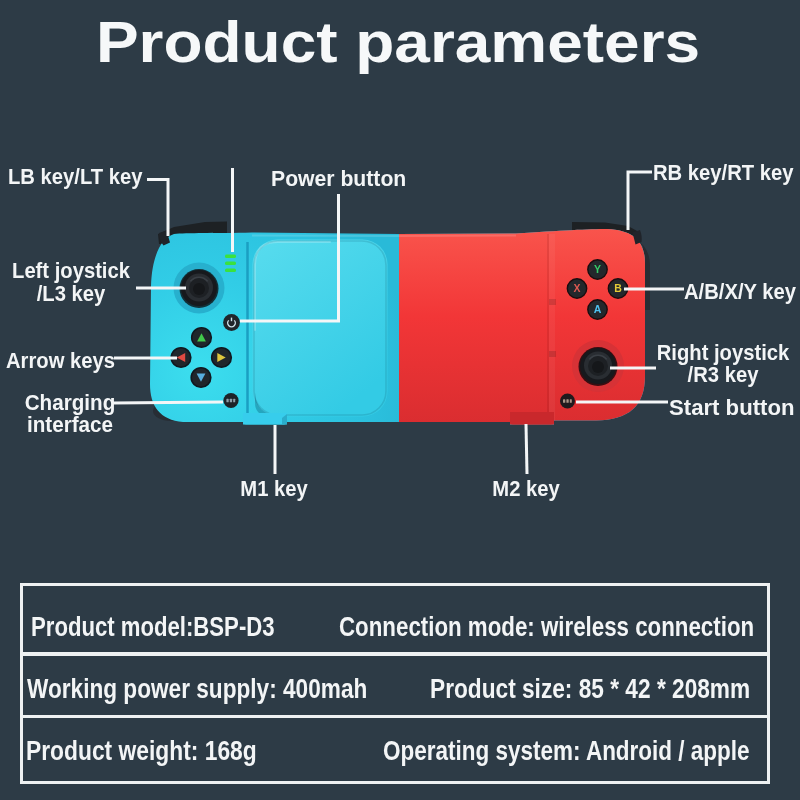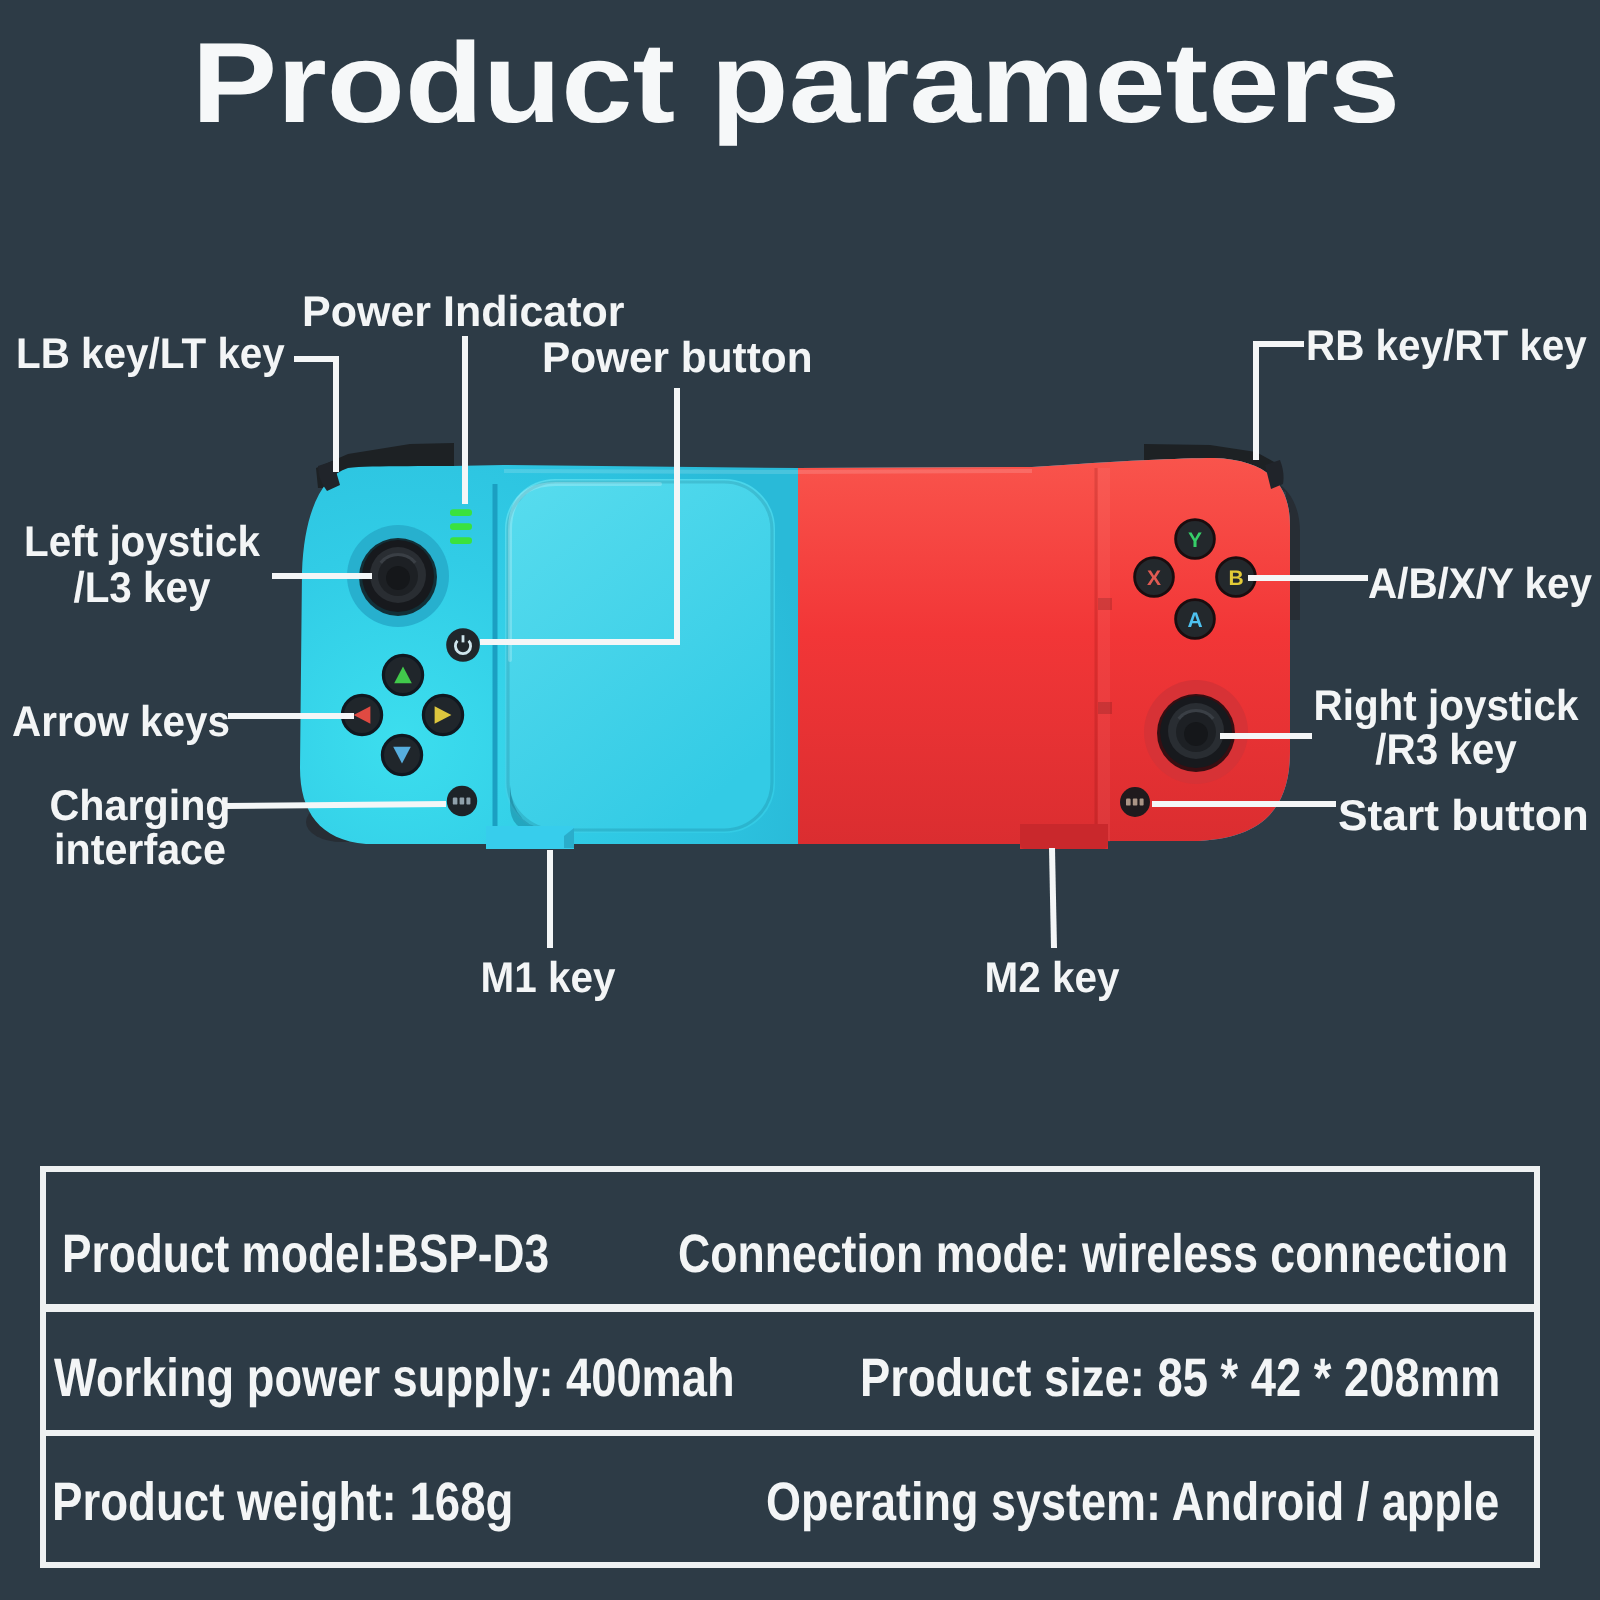--- a/index.html
+++ b/index.html
@@ -173,21 +173,20 @@
       <line x1="114" y1="358" x2="177" y2="358"></line>
       <line x1="113" y1="403" x2="223" y2="402"></line>
       <line x1="624" y1="289" x2="684" y2="289"></line>
       <line x1="610" y1="368" x2="656" y2="368"></line>
       <line x1="576" y1="402" x2="668" y2="402"></line>
       <line x1="275" y1="425" x2="275" y2="474"></line>
       <line x1="526" y1="424" x2="527" y2="474"></line>
     </g>
   </svg>
 
-  <div class="lbl" style="left:151px;top:145px;transform:scaleX(1.0);">Power Indicator</div>
   <div class="lbl" style="left:8px;top:166px;">LB key/LT key</div>
   <div class="lbl" style="left:271px;top:168px;transform:scaleX(0.985);">Power button</div>
   <div class="lbl" style="left:652.5px;top:161.5px;">RB key/RT key</div>
   <div class="lbl ctr" style="left:70.5px;top:260px;">Left joystick<br>/L3 key</div>
   <div class="lbl" style="left:684px;top:281px;">A/B/X/Y key</div>
   <div class="lbl" style="left:5.5px;top:350px;">Arrow keys</div>
   <div class="lbl ctr" style="left:723px;top:341.5px;">Right joystick<br>/R3 key</div>
   <div class="lbl ctr" style="left:69.5px;top:391.5px;transform:translateX(-50%) scaleX(0.96);">Charging<br>interface</div>
   <div class="lbl" style="left:669px;top:396.5px;transform:scaleX(1.03);">Start button</div>
   <div class="lbl ctr" style="left:274px;top:477.5px;">M1 key</div>

